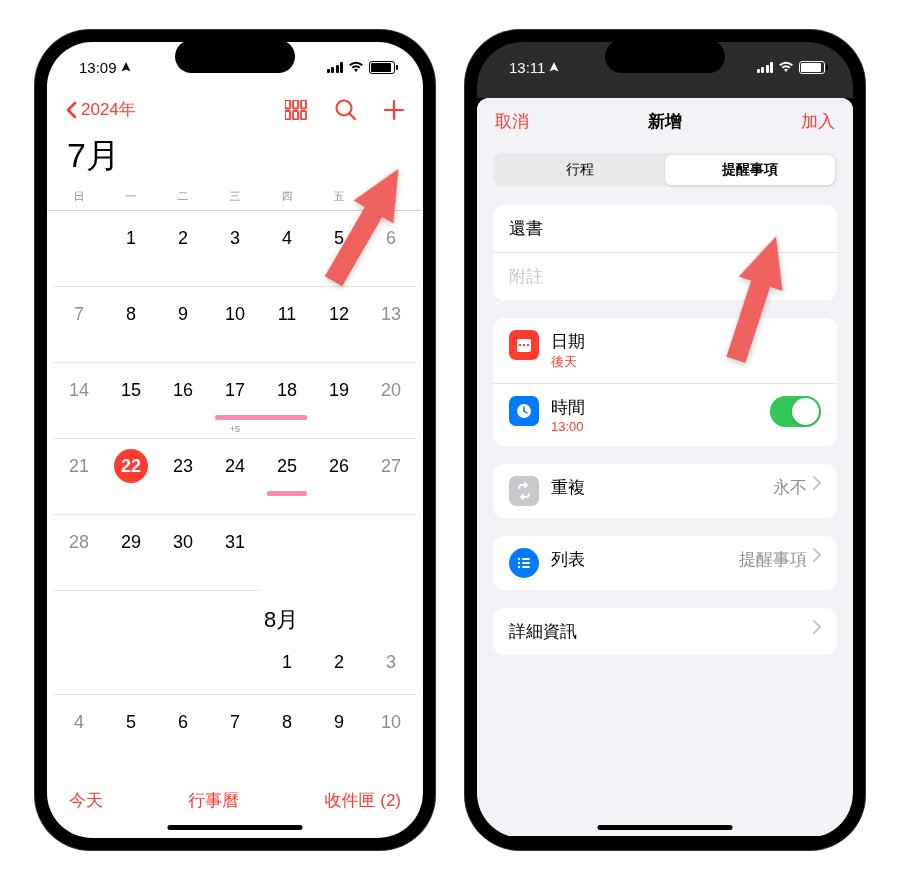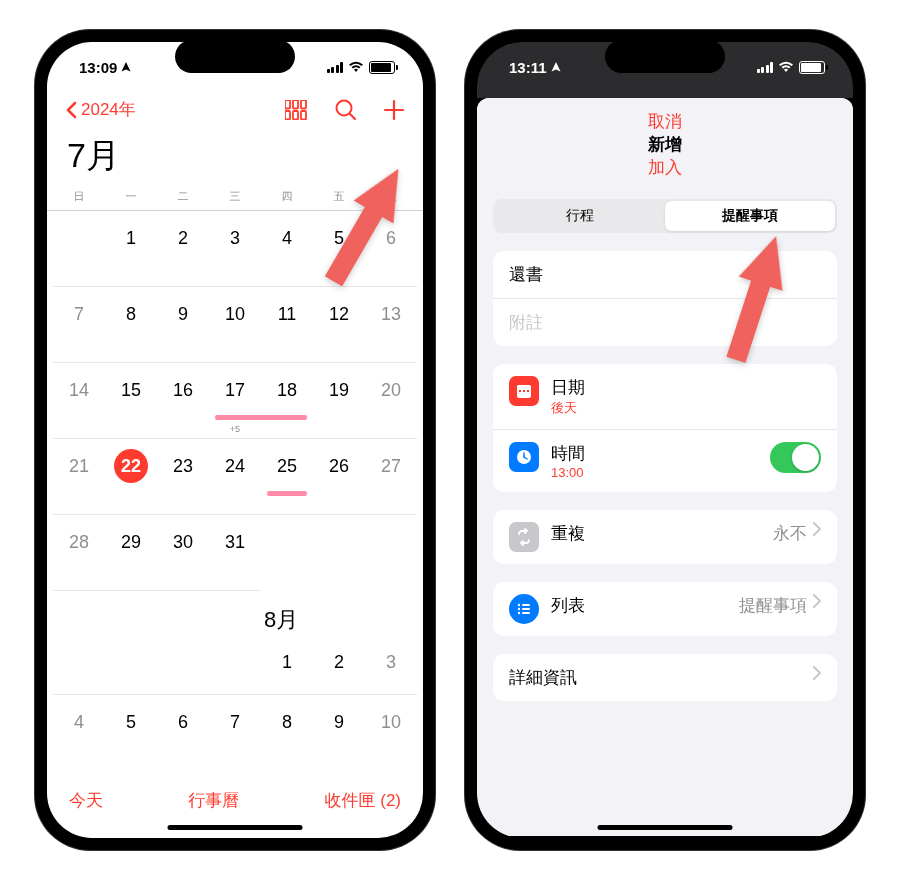--- a/index.html
+++ b/index.html
@@ -36,21 +36,21 @@
       z-index: 100;
     }
     
     .status-bar {
       height: 50px;
       display: flex;
       justify-content: space-between;
       align-items: center;
       padding: 0 28px 0 32px;
       font-size: 15px;
-      font-weight: 700;
+      font-weight: 400;
     }
     .status-time { display: flex; align-items: center; gap: 4px; }
     .status-icons { display: flex; align-items: center; gap: 5px; }
     
     
     .cal-header {
       display: flex;
       justify-content: space-between;
       align-items: center;
       padding: 6px 18px 8px;
@@ -155,21 +155,20 @@
       height: 5px;
       background: #000;
       border-radius: 3px;
     }
     .modal-header {
       display: flex;
       justify-content: space-between;
       align-items: center;
       padding: 12px 18px;
       background: #f2f2f7;
-      flex-direction: column;
     }
     .modal-btn { color: #ff3b30; font-size: 17px; }
     .modal-title { font-size: 17px; font-weight: 600; }
     
     .seg-control {
       display: flex;
       margin: 8px 16px 18px;
       background: #e9e9eb;
       border-radius: 9px;
       padding: 2px;

